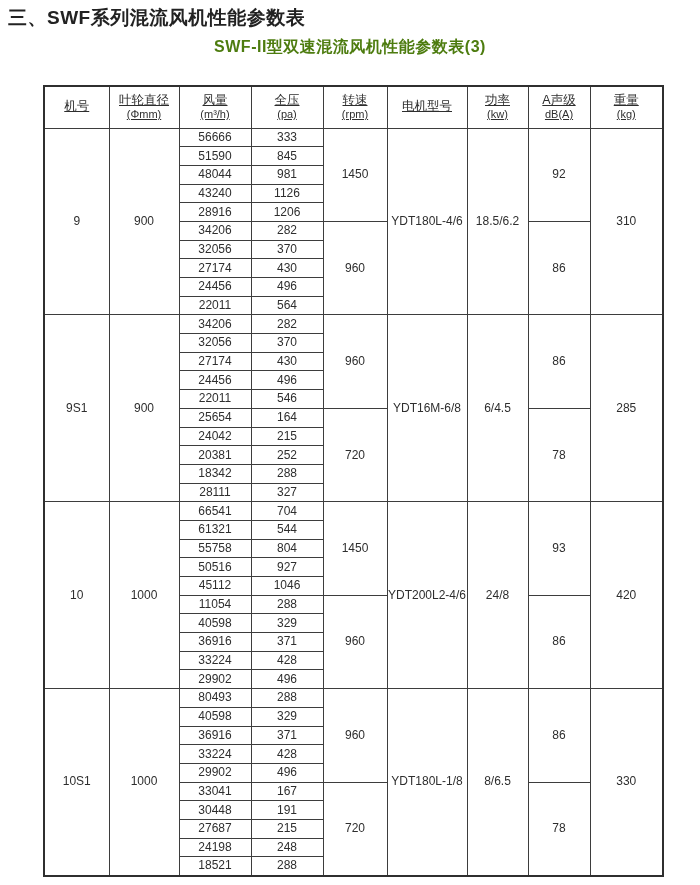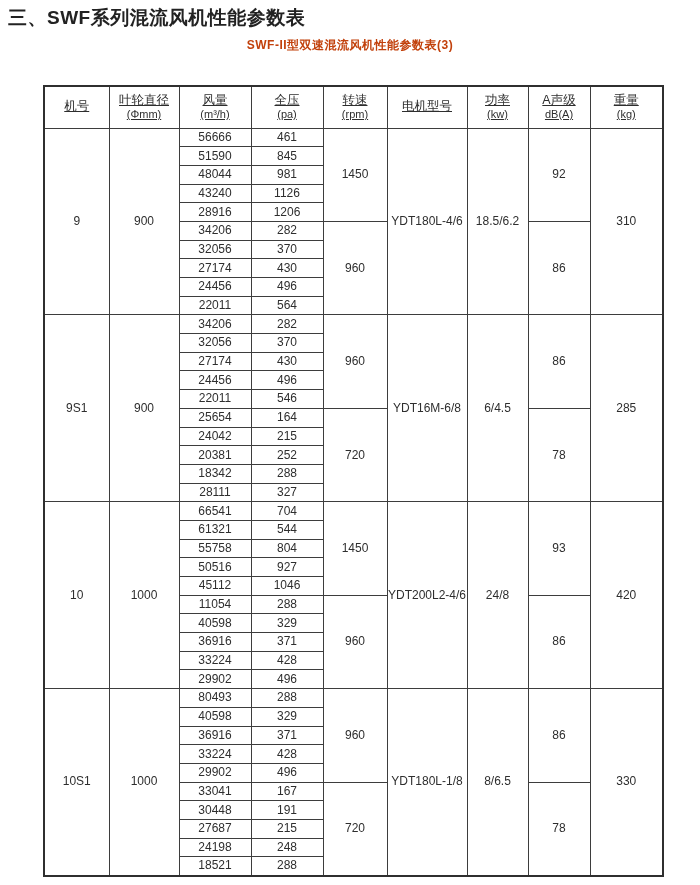--- a/index.html
+++ b/index.html
@@ -17,24 +17,24 @@
     font-size: 19px;
     font-weight: bold;
     letter-spacing: 0.5px;
     color: #222;
   }
   .doc-subtitle {
     position: absolute;
     left: 0; top: 37px;
     width: 700px;
     text-align: center;
-    font-size: 12px;
+    font-size: 16px;
     font-weight: bold;
     letter-spacing: 0.5px;
-    color: #c2410c;
+    color: #4d7c0f;
   }
   table.perf {
     position: absolute;
     left: 43px; top: 85px;
     width: 619px;
     border-collapse: collapse;
     table-layout: fixed;
     border: 2px solid #2f2f2f;
   }
   table.perf th, table.perf td {
@@ -106,21 +106,21 @@
             <div class="hdr-l1">重量</div>
             <div class="hdr-l2">(kg)</div>
           </th>
         </tr>
       </thead>
     <tbody>
         <tr>
           <td rowspan="10">9</td>
           <td rowspan="10">900</td>
           <td>56666</td>
-          <td>461</td>
+          <td>333</td>
           <td rowspan="5">1450</td>
           <td rowspan="10">YDT180L-4/6</td>
           <td rowspan="10">18.5/6.2</td>
           <td rowspan="5">92</td>
           <td rowspan="10">310</td>
         </tr>
         <tr>
           <td>51590</td>
           <td>845</td>
         </tr>

